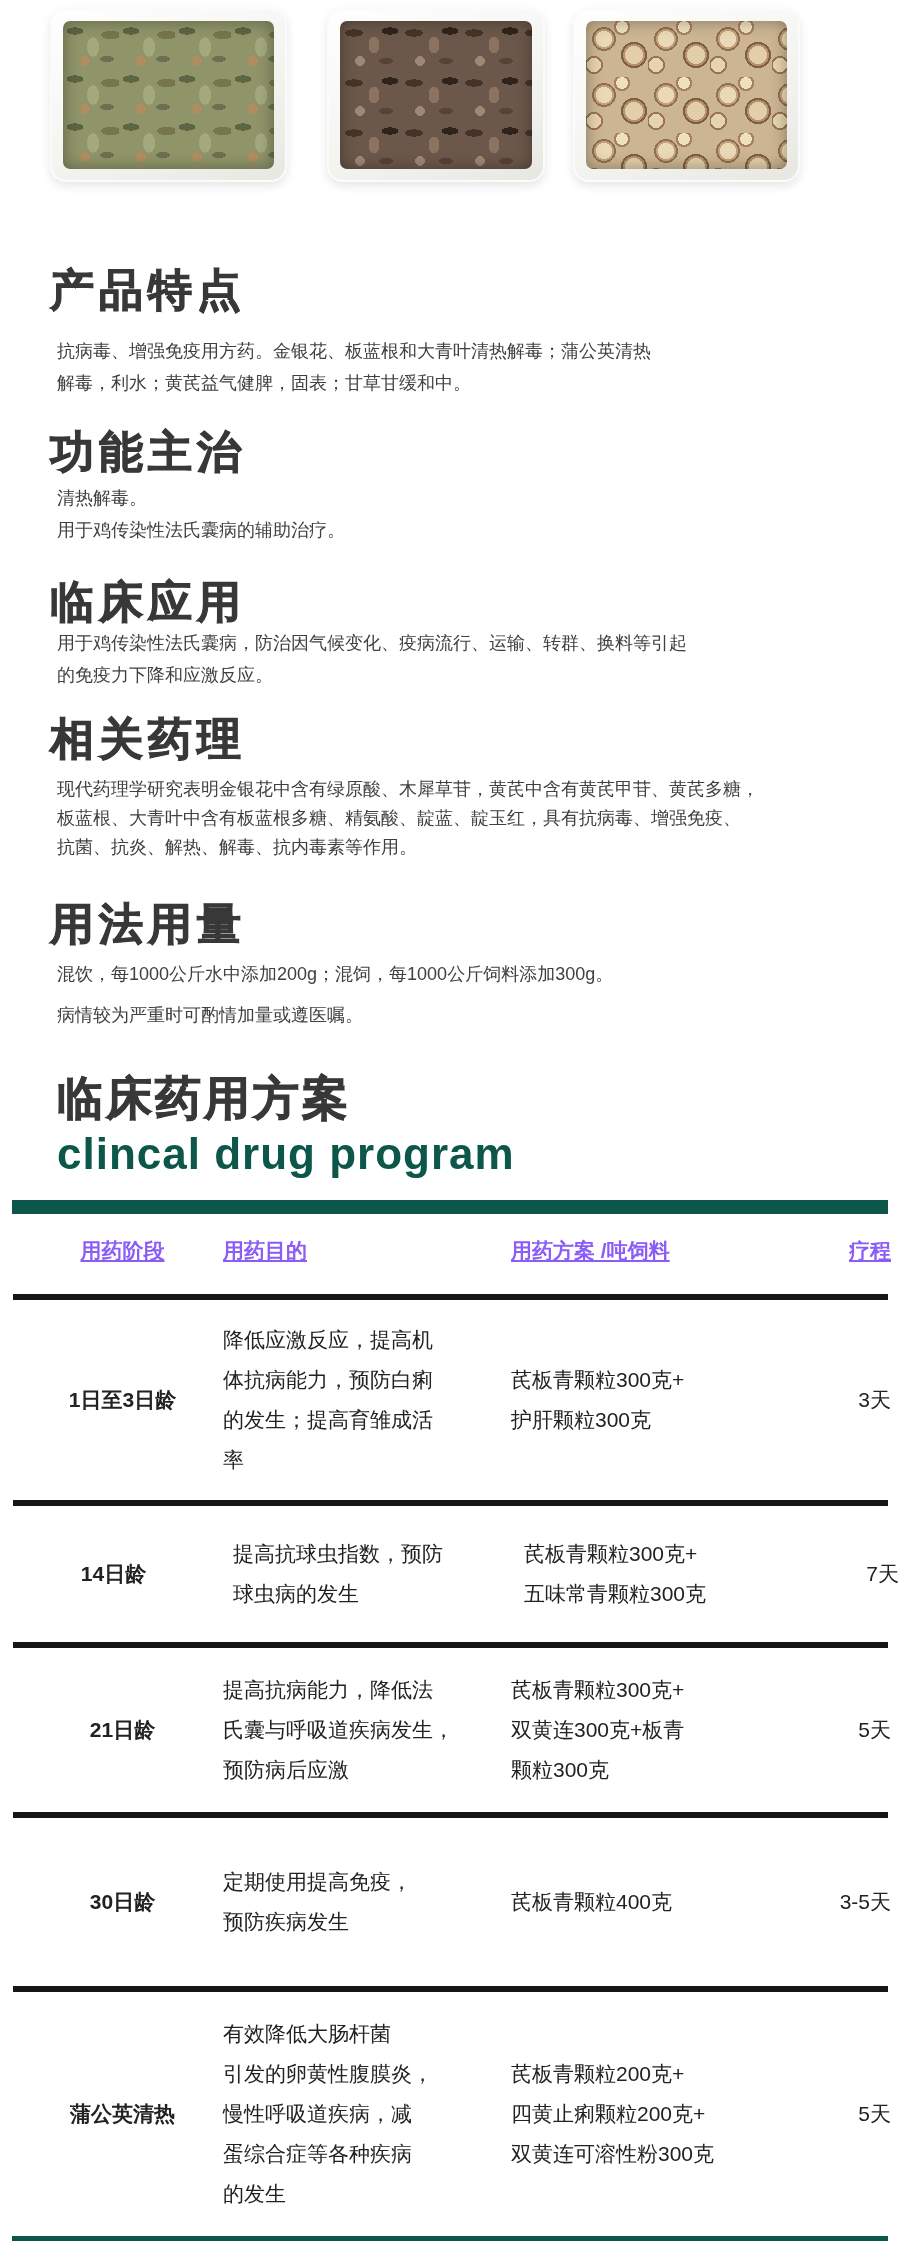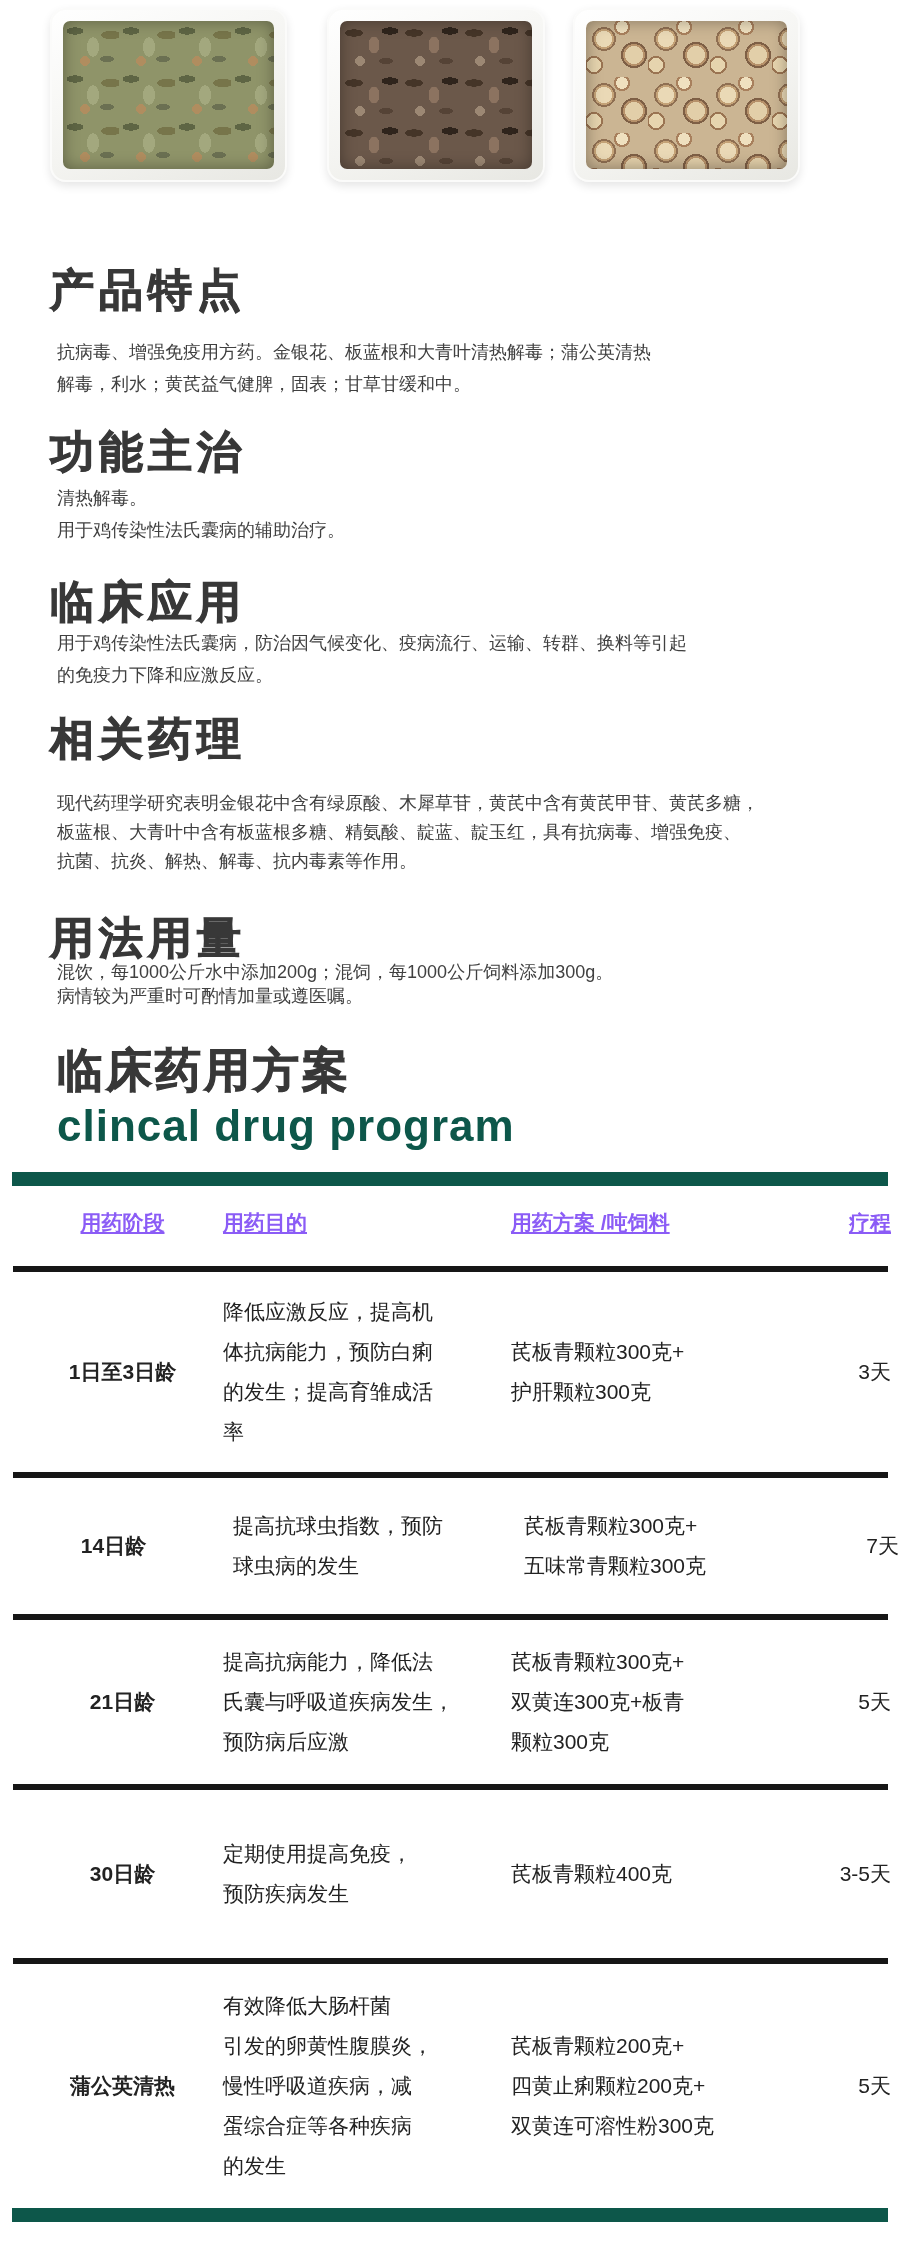--- a/index.html
+++ b/index.html
@@ -43,25 +43,25 @@
       radial-gradient(circle at 48px 34px,#e2cfa9 0 9px,#b6916a 9px 11px,#7e5f45 11px 13px,transparent 13px),
       radial-gradient(circle at 36px 6px,#efe0bf 0 6px,#a8805d 6px 8px,transparent 8px),
       radial-gradient(circle at 8px 44px,#e6d4ae 0 7px,#9a7452 7px 9px,transparent 9px);
     background-size:62px 56px;}
 
   
   .sec-title{font-size:44px;line-height:1;font-weight:900;color:var(--heading);
              letter-spacing:5px;margin:0 0 0 50px;-webkit-text-stroke:1px var(--heading);}
   .sec-body{font-size:18px;color:var(--body);margin:0 0 0 57px;line-height:32px;
             white-space:pre-line;width:760px;}
-  .s1 .sec-title{margin-top:86px;} .s1 .sec-body{margin-top:24px;}
+  .s1 .sec-title{margin-top:86px;} .s1 .sec-body{margin-top:24px;font-family:Liberation Mono, monospace;}
   .s2 .sec-title{margin-top:30px;} .s2 .sec-body{margin-top:8px;}
   .s3 .sec-title{margin-top:34px;} .s3 .sec-body{margin-top:3px;}
-  .s4 .sec-title{margin-top:26px;} .s4 .sec-body{margin-top:28px;line-height:29px;}
-  .s5 .sec-title{margin-top:40px;} .s5 .sec-body{margin-top:0;line-height:24px;}
+  .s4 .sec-title{margin-top:26px;} .s4 .sec-body{margin-top:14px;line-height:29px;}
+  .s5 .sec-title{margin-top:40px;} .s5 .sec-body{margin-top:8px;line-height:41px;}
 
   
   .program-title{font-size:46px;line-height:1;font-weight:900;color:var(--heading);
                  letter-spacing:3px;margin:39px 0 0 57px;-webkit-text-stroke:1px var(--heading);}
   .program-sub{font-size:44px;line-height:34px;font-weight:700;color:var(--accent);
                margin:16px 0 29px 57px;letter-spacing:1px;}
 
   
   .bar{height:14px;background:var(--accent);margin-left:12px;width:876px;}
   .divider{height:6px;background:var(--divider);margin-left:13px;width:875px;}

